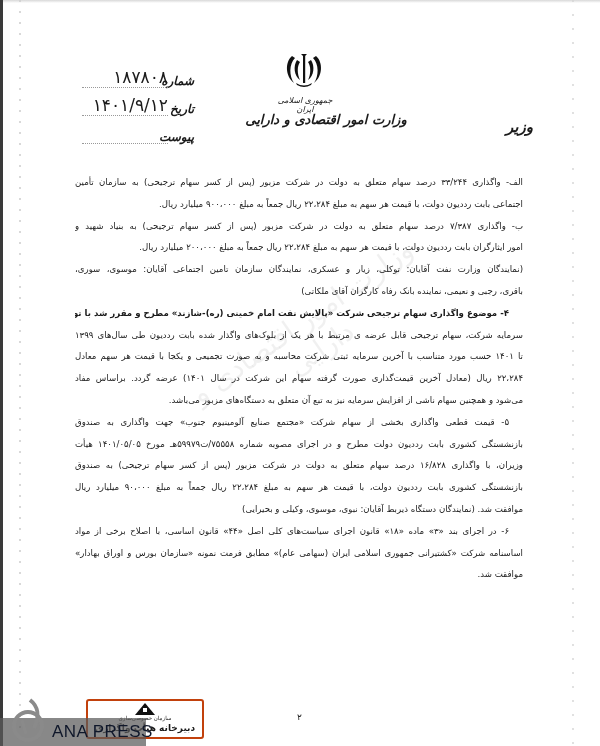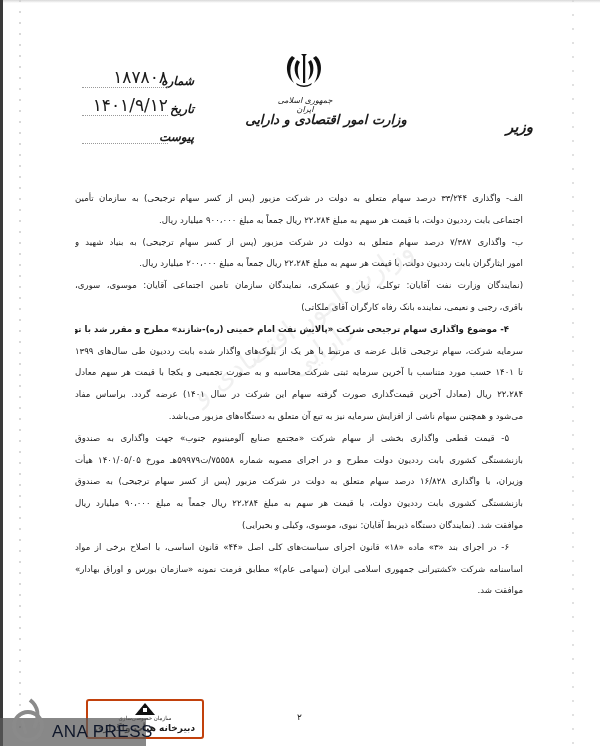--- a/index.html
+++ b/index.html
@@ -48,21 +48,21 @@
     position: absolute; left: 236px; top: 112px; width: 180px; text-align: center;
     font-size: 13px; font-style: italic; font-weight: bold; direction: rtl;
   }
   .minister {
     position: absolute; left: 506px; top: 118px; font-size: 15px; font-style: italic; font-weight: bold;
     direction: rtl;
     text-align: center;
   }
   
   .body-text {
-    position: absolute; left: 75px; top: 188px; width: 448px; direction: rtl;
+    position: absolute; left: 75px; top: 172px; width: 448px; direction: rtl;
     font-family: "DejaVu Sans", sans-serif; font-size: 8.6px; line-height: 21.8px;
     text-align: justify;
   }
   .line { display: block; white-space: nowrap; overflow: hidden; text-align: justify; text-align-last: justify; }
   .line.last { text-align-last: right; }
   .line.indent { padding-right: 14px; }
   .bold { font-weight: bold; }
   .watermark {
     position: absolute; left: 200px; top: 290px; width: 300px; height: 200px;
     transform: rotate(-35deg); color: rgba(0,0,0,0.06); font-size: 28px; text-align: center;

